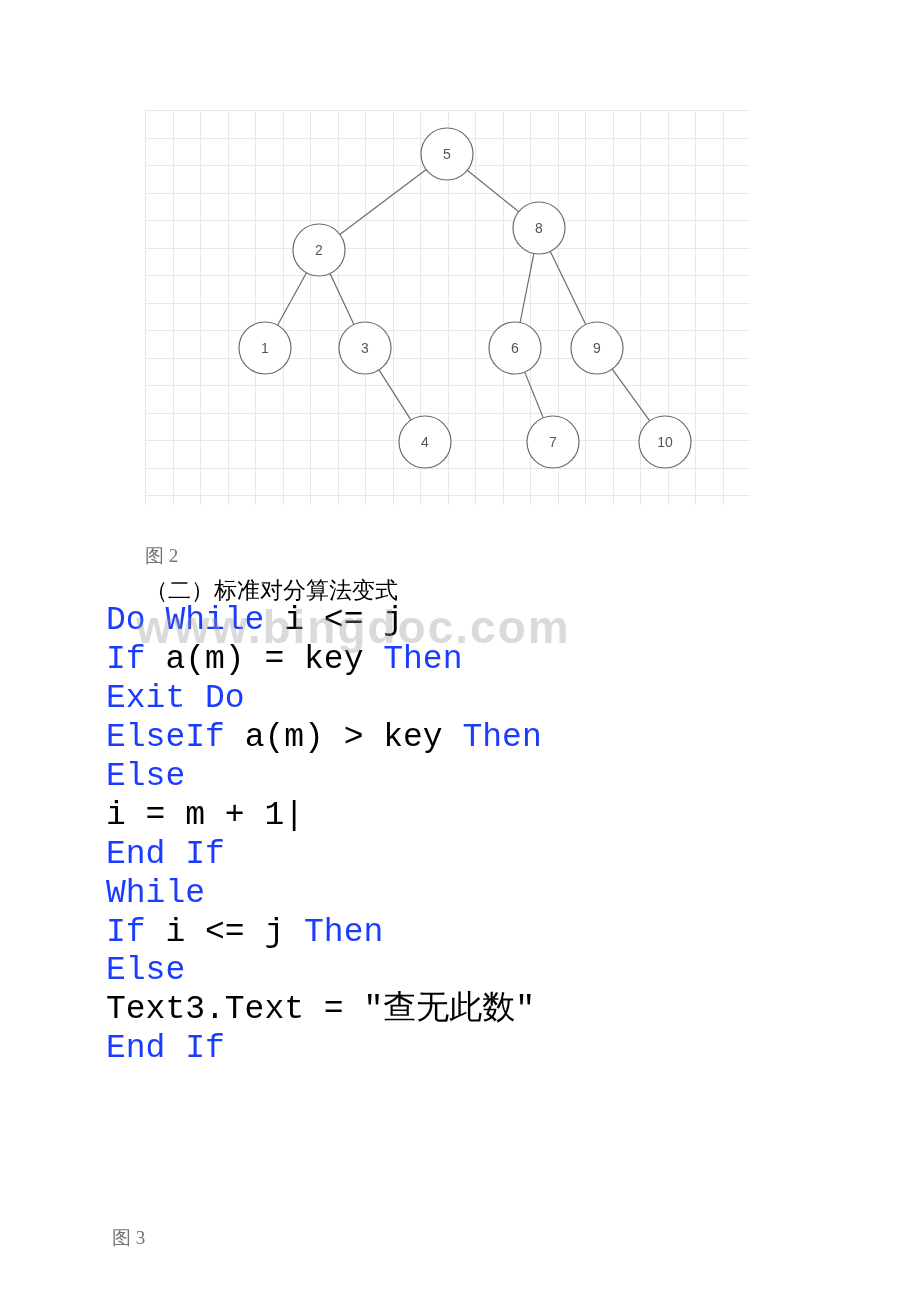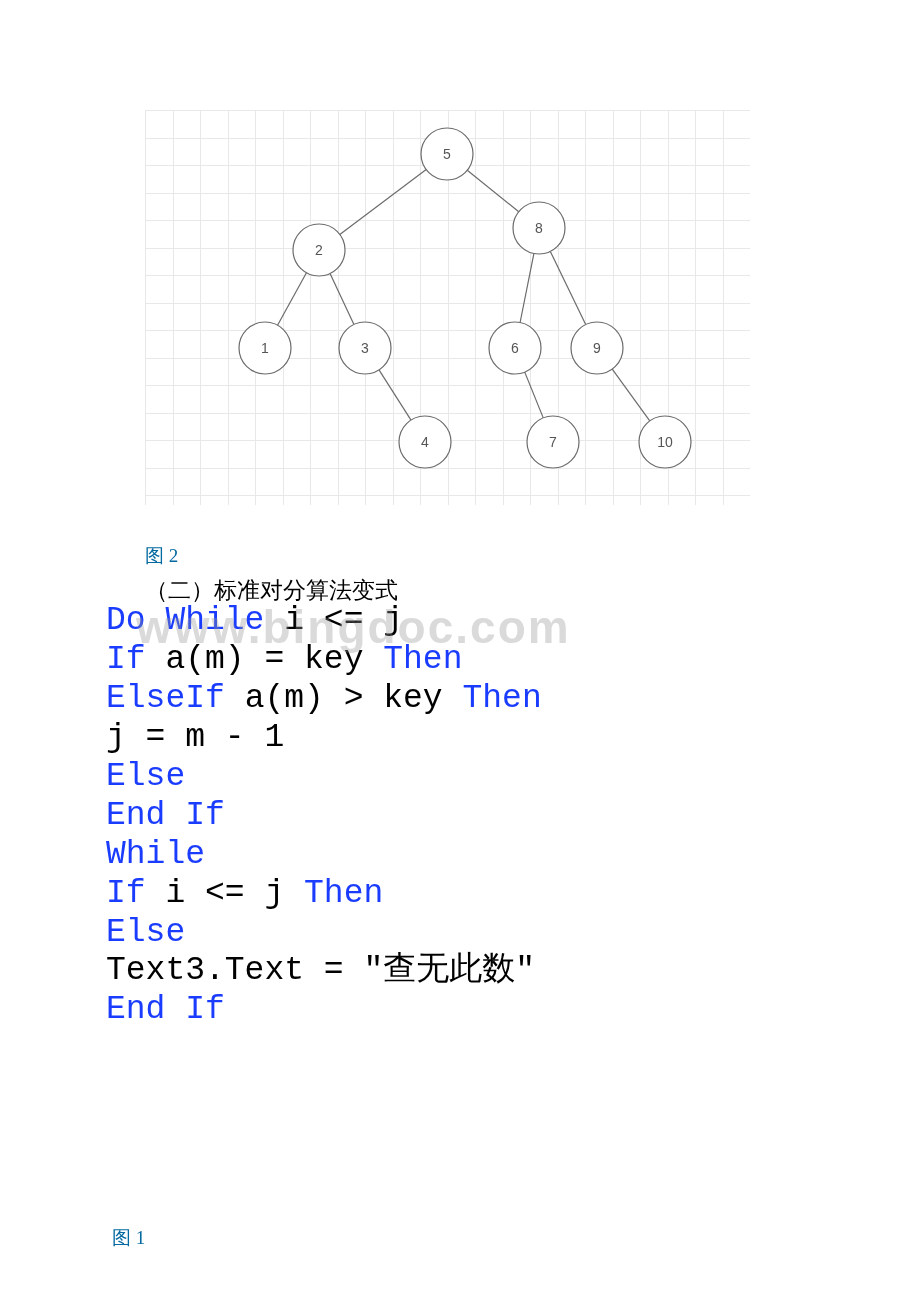--- a/index.html
+++ b/index.html
@@ -41,21 +41,21 @@
     fill: #555;
   }
   .edge {
     stroke: #6b6b6b;
     stroke-width: 1.2;
     fill: none;
   }
   .caption {
     font-family: "SimSun", "宋体", serif;
     font-size: 19px;
-    color: #0369a1;
+    color: #737373;
   }
   .cap1 { position: absolute; left: 145px; top: 543px; }
   .heading {
     position: absolute;
     left: 145px;
     top: 575px;
     font-family: "SimSun", "宋体", serif;
     font-size: 23px;
     color: #000;
   }
@@ -125,23 +125,24 @@
   </svg>
 </div>
 
 <div class="caption cap1">图 2</div>
 <div class="heading">（二）标准对分算法变式</div>
 
 <div class="watermark">www.bingdoc.com</div>
 
 <div class="code-block" id="code-block"><span class="kw">Do While</span><span class="code-black"> i &lt;= j
 </span><span class="kw">If</span><span class="code-black"> a(m) = key </span><span class="kw">Then
+</span><span class="kw">Exit Do
 </span><span class="kw">ElseIf</span><span class="code-black"> a(m) &gt; key </span><span class="kw">Then
-</span><span class="code-black">j = m - 1
 </span><span class="kw">Else
+</span><span class="code-black">i = m + 1|
 </span><span class="kw">End If
 </span><span class="kw">While
 </span><span class="kw">If</span><span class="code-black"> i &lt;= j </span><span class="kw">Then
 </span><span class="kw">Else
 </span><span class="code-black">Text3.Text = "查无此数"
 </span><span class="kw">End If</span></div>
 
-<div class="caption cap2">图 1</div>
+<div class="caption cap2">图 3</div>
 
 </body></html>

